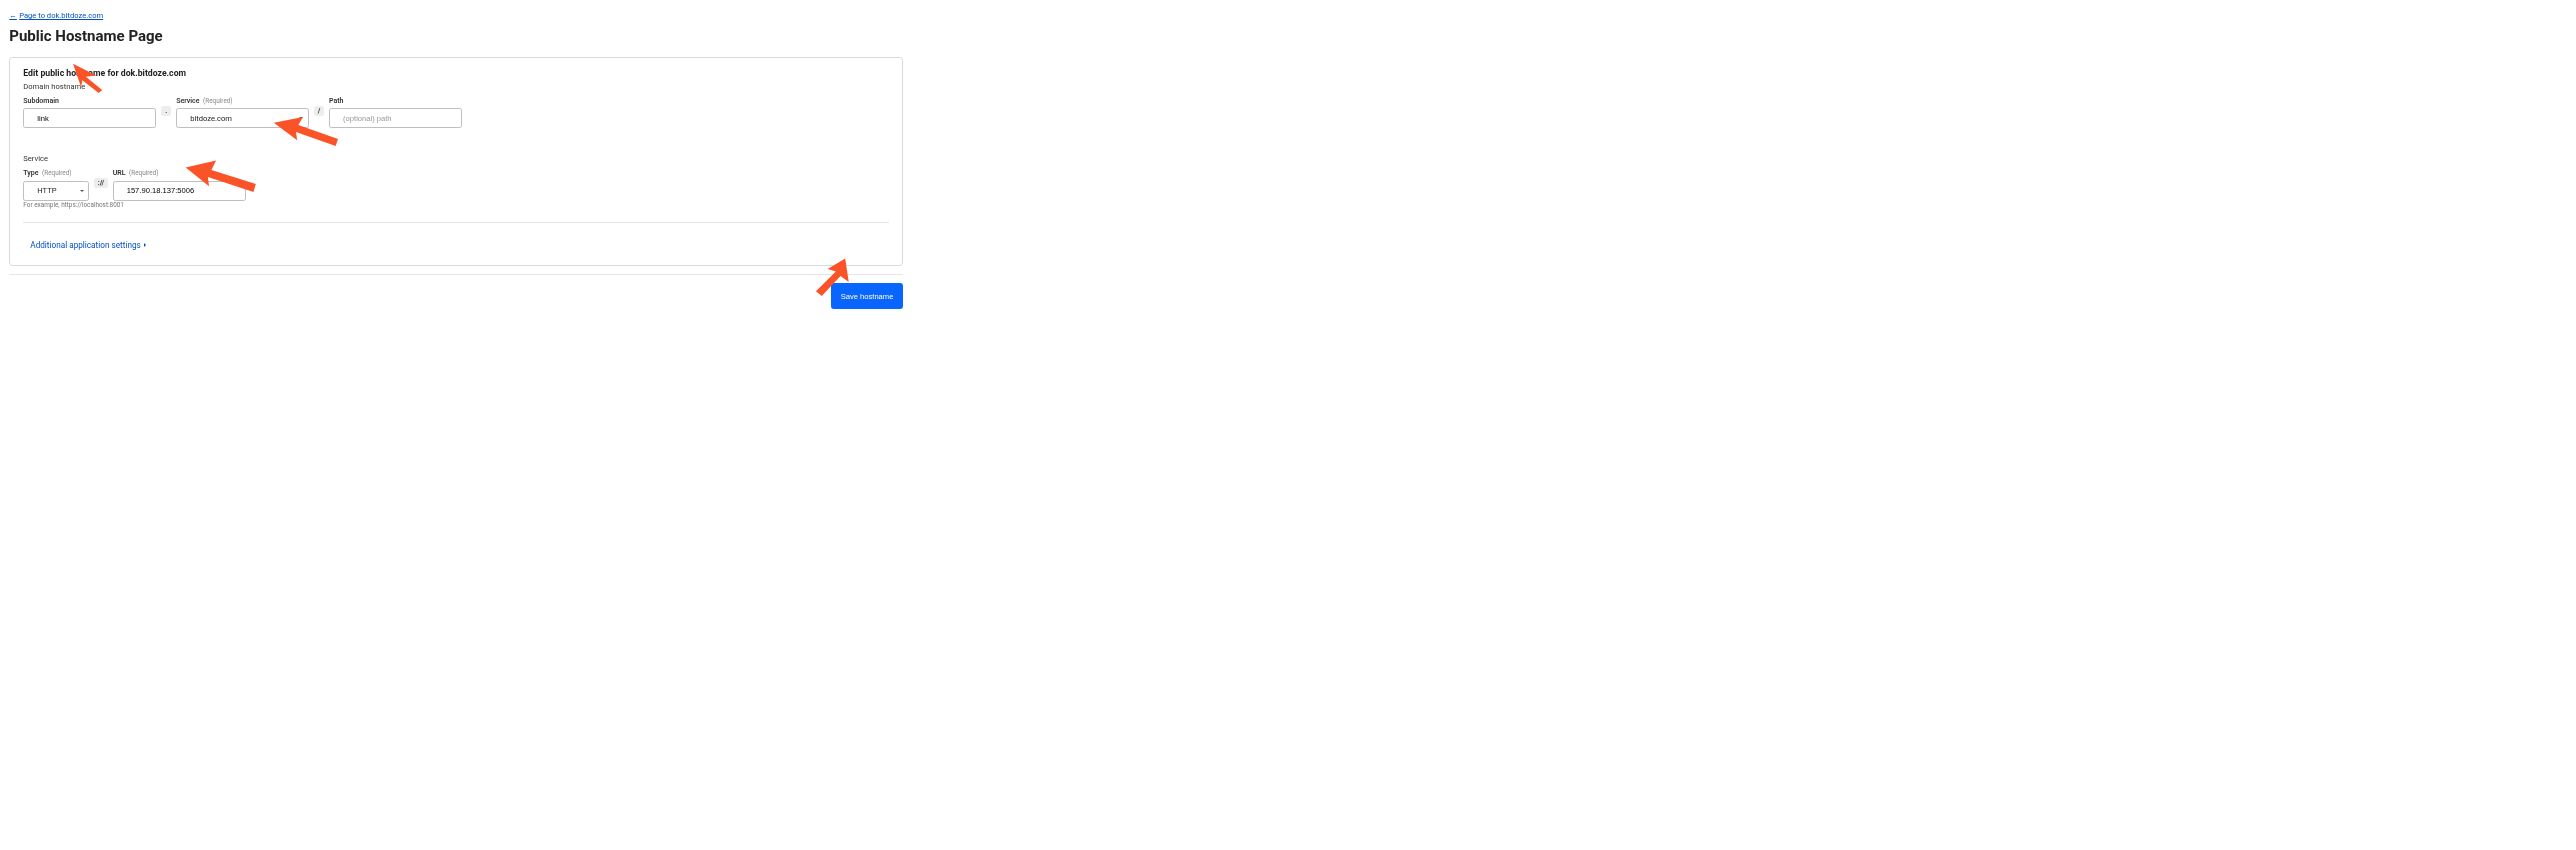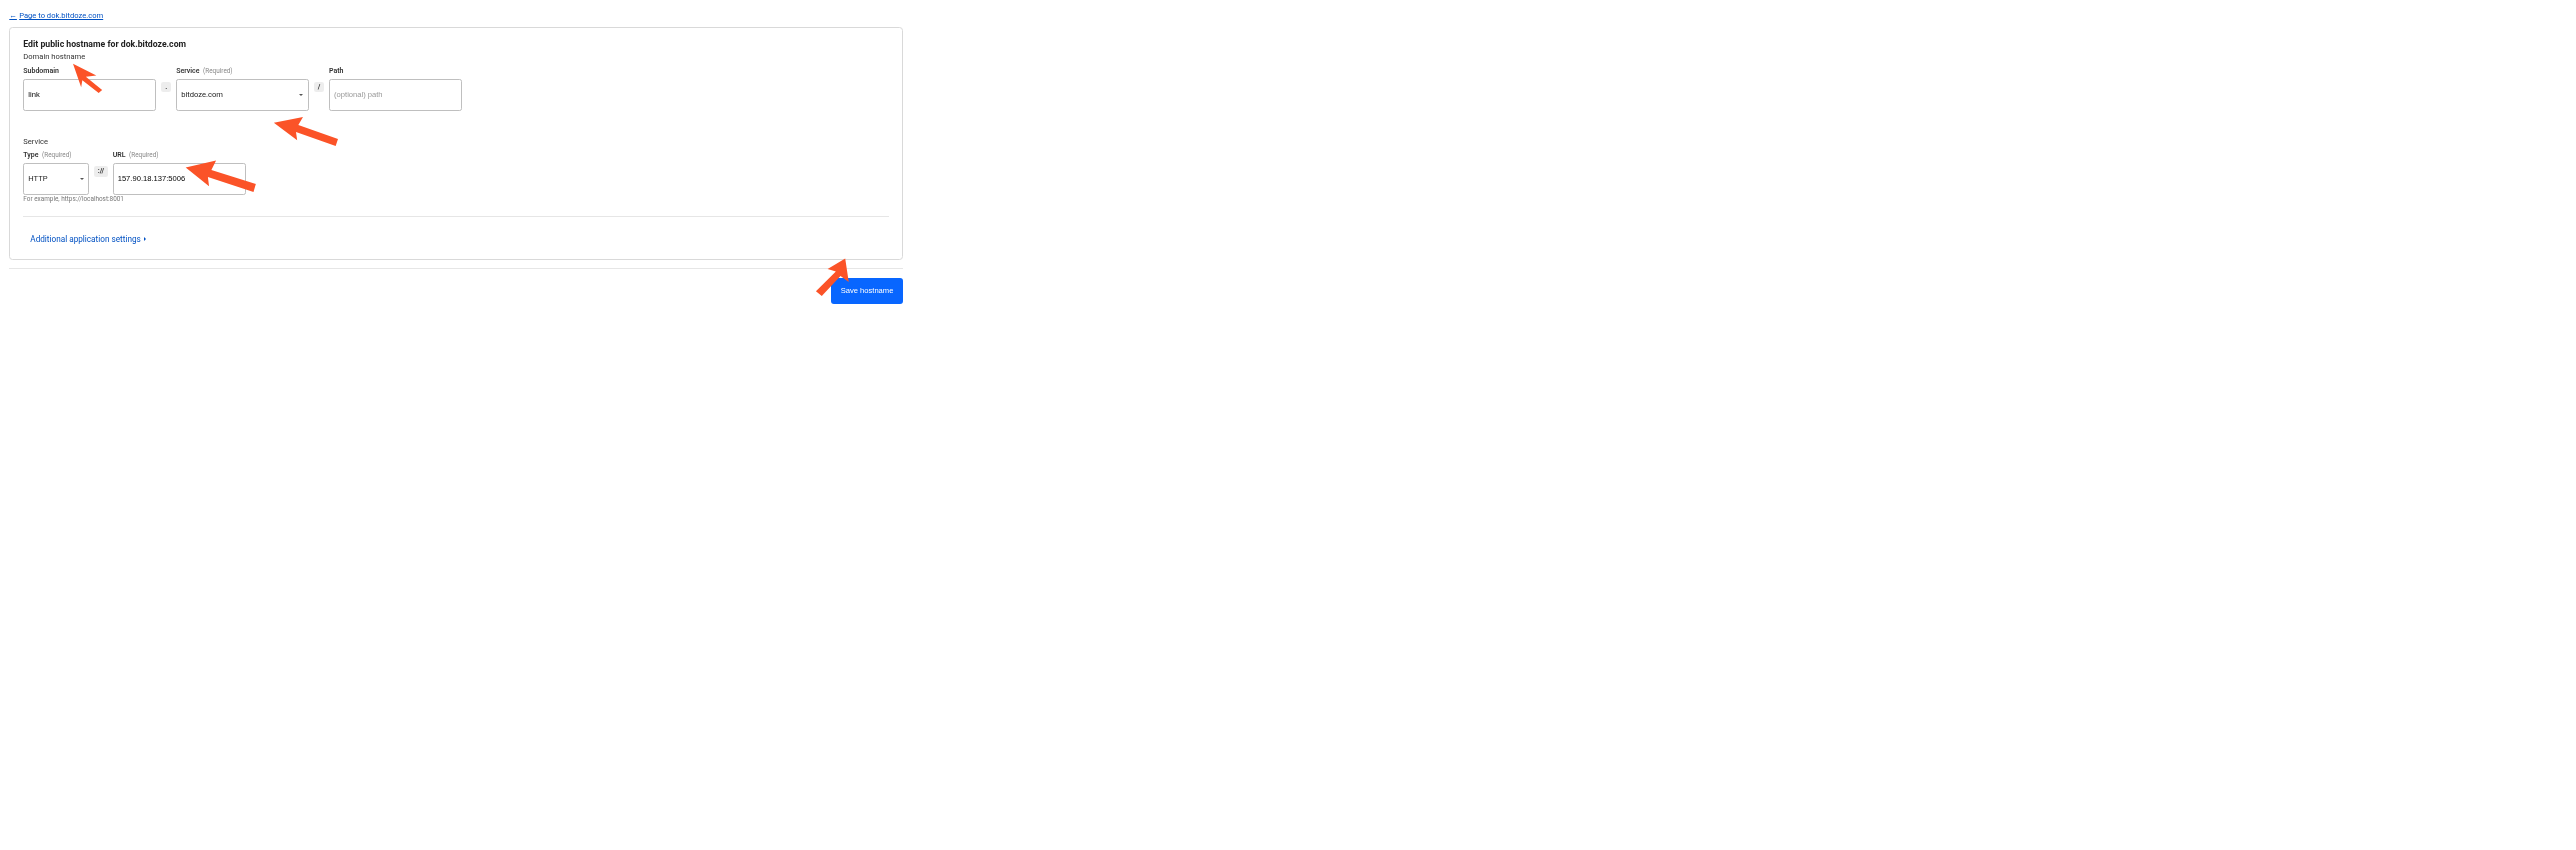--- a/index.html
+++ b/index.html
@@ -65,24 +65,24 @@
   .field-label {
     font-size: 7px;
     font-weight: 600;
     color: #333;
   }
   .field-req {
     font-size: 6.4px;
     color: #888;
   }
   input[type="text"], .select-box {
-    height: 32px;
+    height: 20px;
     border: 0.6px solid #bfbfbf;
     border-radius: 2.3px;
-    padding: 0 4px;
+    padding: 0 13px;
     font-size: 7.6px;
     background: #fff;
     outline: none;
   }
   input::placeholder { color: #999; }
   .select-box {
     display: flex;
     align-items: center;
     justify-content: space-between;
     cursor: pointer;
@@ -165,20 +165,21 @@
 </head>
 <body>
 
 <div class="page">
 
   <a class="back-link" href="#">
     <span class="arrow">←</span>
     <span>Page to dok.bitdoze.com</span>
   </a>
 
+  <h1 class="page-title">Public Hostname Page</h1>
 
   <div class="card">
     <div class="card-title">Edit public hostname for dok.bitdoze.com</div>
 
     <div class="section-label">Domain hostname</div>
 
     <div class="row">
 
       <div class="field">
         <div class="field-label-row">

